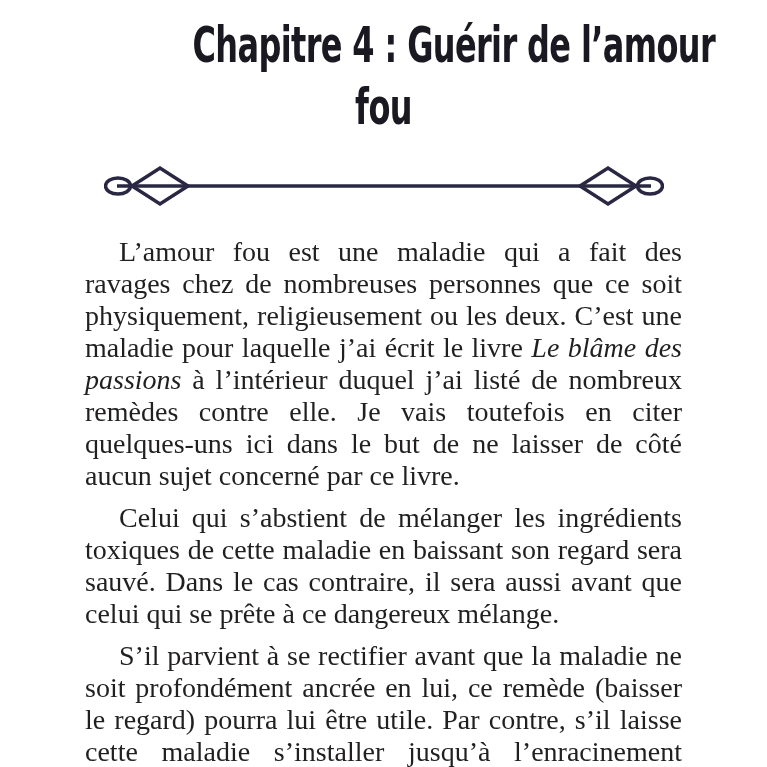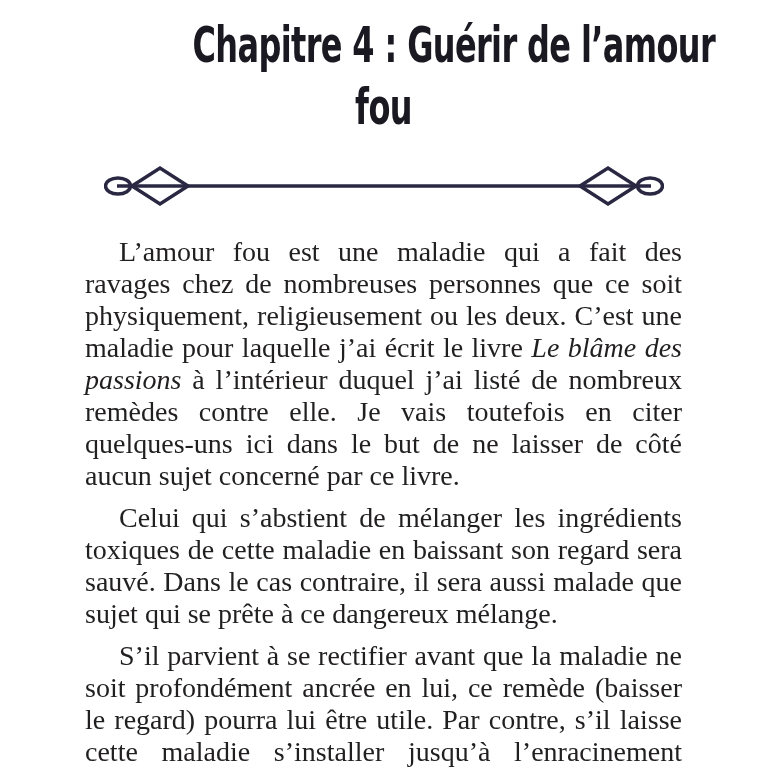--- a/index.html
+++ b/index.html
@@ -63,17 +63,17 @@
       <line x1="13" y1="22" x2="547" y2="22" stroke="currentColor" stroke-width="3.5"></line>
       <ellipse cx="14" cy="22" rx="12.5" ry="8" stroke="currentColor" stroke-width="3.5"></ellipse>
       <polygon points="28,22 56,4 84,22 56,40" stroke="currentColor" stroke-width="3.5" stroke-linejoin="miter"></polygon>
       <polygon points="476,22 504,4 532,22 504,40" stroke="currentColor" stroke-width="3.5" stroke-linejoin="miter"></polygon>
       <ellipse cx="546" cy="22" rx="12.5" ry="8" stroke="currentColor" stroke-width="3.5"></ellipse>
     </svg>
   </div>
 
   <div class="chapter-body" style="color: rgb(33, 31, 32);">
       <p><span>L’amour fou est une maladie qui a fait des ravages chez de nombreuses personnes que ce soit physiquement, religieusement ou les deux. C’est une maladie pour laquelle j’ai écrit le livre </span><em>Le blâme des passions</em><span> à l’intérieur duquel j’ai listé de nombreux remèdes contre elle. Je vais toutefois en citer quelques-uns ici dans le but de ne laisser de côté aucun sujet concerné par ce livre.</span></p>
-      <p><span>Celui qui s’abstient de mélanger les ingrédients toxiques de cette maladie en baissant son regard sera sauvé. Dans le cas contraire, il sera aussi malade que sujet qui se prête à ce dangereux mélange.</span></p>
+      <p><span>Celui qui s’abstient de mélanger les ingrédients toxiques de cette maladie en baissant son regard sera sauvé. Dans le cas contraire, il sera aussi avant que celui qui se prête à ce dangereux mélange.</span></p>
       <p><span>S’il parvient à se rectifier avant que la maladie ne soit profondément ancrée en lui, ce remède (baisser le regard) pourra lui être utile. Par contre, s’il laisse cette maladie s’installer jusqu’à l’enracinement profond, le remède ne lui sera pas profitable.</span></p>
     </div>
 
 </div>
 
 </body></html>

